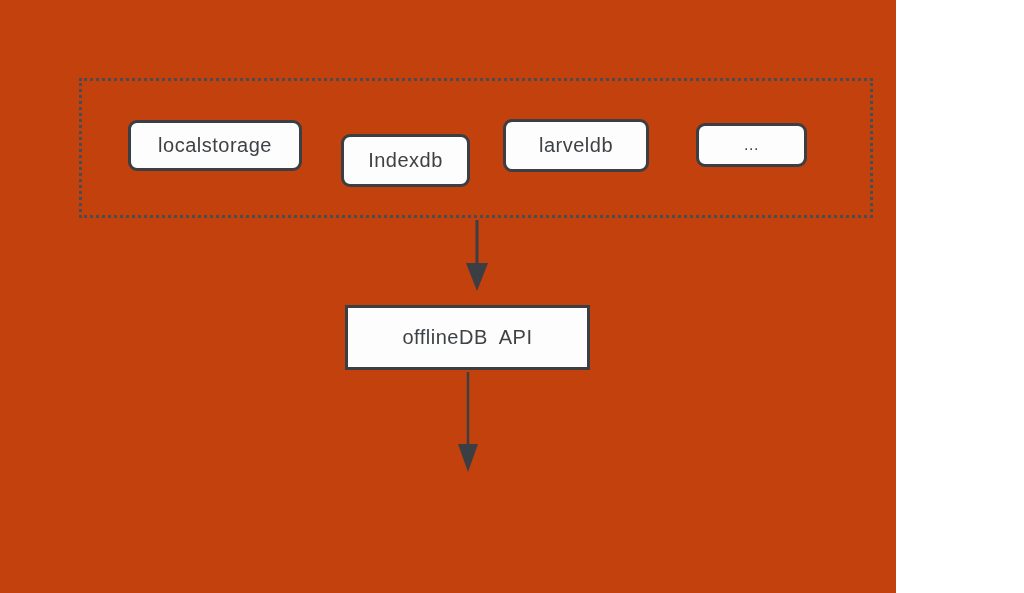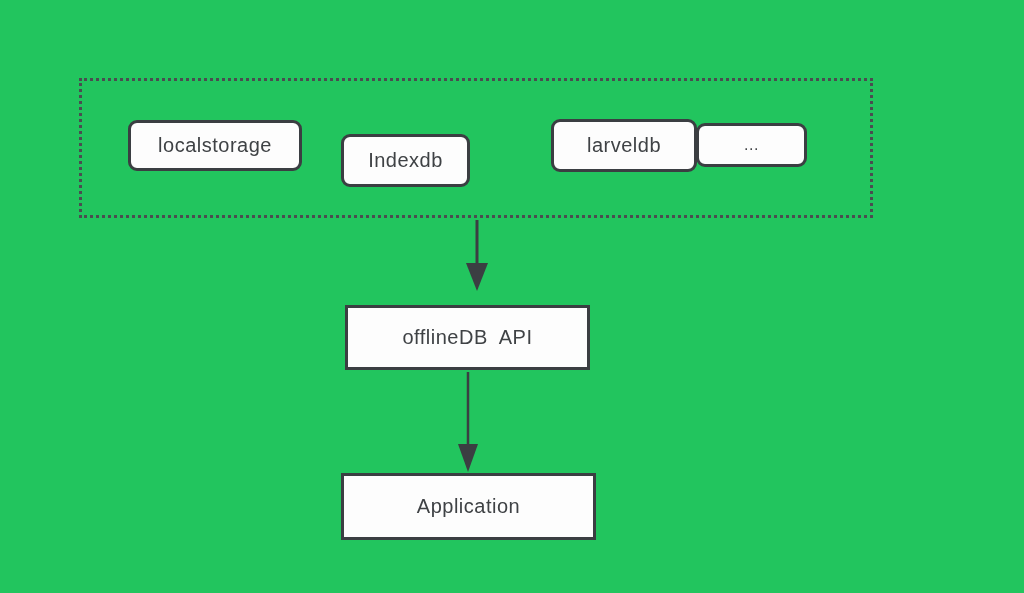--- a/index.html
+++ b/index.html
@@ -3,23 +3,23 @@
 <meta charset="utf-8">
 <style>
   html, body {
     margin: 0;
     padding: 0;
     background: #ffffff;
     font-family: "Liberation Sans", "DejaVu Sans", sans-serif;
   }
   .canvas {
     position: relative;
-    width: 1024px;
+    width: 896px;
     height: 593px;
-    background: #22c55e;
+    background: #c2410c;
     overflow: hidden;
   }
   .dotted-container {
     position: absolute;
     left: 79px;
     top: 78px;
     width: 794px;
     height: 140px;
     border: 3px dotted #4a4d50;
     box-sizing: border-box;
@@ -35,21 +35,21 @@
     justify-content: center;
     color: #3f4245;
     font-size: 20px;
     letter-spacing: 0.5px;
   }
   .node.rounded {
     border-radius: 9px;
   }
   .node-localstorage { left: 46px;  top: 39px; width: 174px; height: 51px; }
   .node-indexdb      { left: 259px; top: 38px; width: 129px; height: 53px; margin-top: 15px; }
-  .node-larveldb     { left: 421px; top: 38px; width: 146px; height: 53px; margin-left: 48px; }
+  .node-larveldb     { left: 421px; top: 38px; width: 146px; height: 53px; }
   .node-more         { left: 614px; top: 42px; width: 111px; height: 44px; font-size: 16px; }
   .node-offlinedb-api {
     left: 345px; top: 305px; width: 245px; height: 65px;
     border-width: 3px;
   }
   .node-offlinedb-api .label { white-space: pre; }
   .node-application {
     left: 341px; top: 473px; width: 255px; height: 67px;
     border-width: 3px;
   }
@@ -89,17 +89,14 @@
     <line x1="477" y1="220" x2="477" y2="266" stroke="#3b3e42" stroke-width="3"></line>
     <polygon points="466,263 488,263 477,291" fill="#3b3e42"></polygon>
     <line x1="468" y1="372" x2="468" y2="447" stroke="#3b3e42" stroke-width="2.5"></line>
     <polygon points="458,444 478,444 468,472" fill="#3b3e42"></polygon>
   </svg>
 
   <div class="node node-offlinedb-api">
     <span class="label">offlineDB  API</span>
   </div>
 
-  <div class="node node-application">
-    <span class="label">Application</span>
-  </div>
 
 </div>
 
 </body></html>

